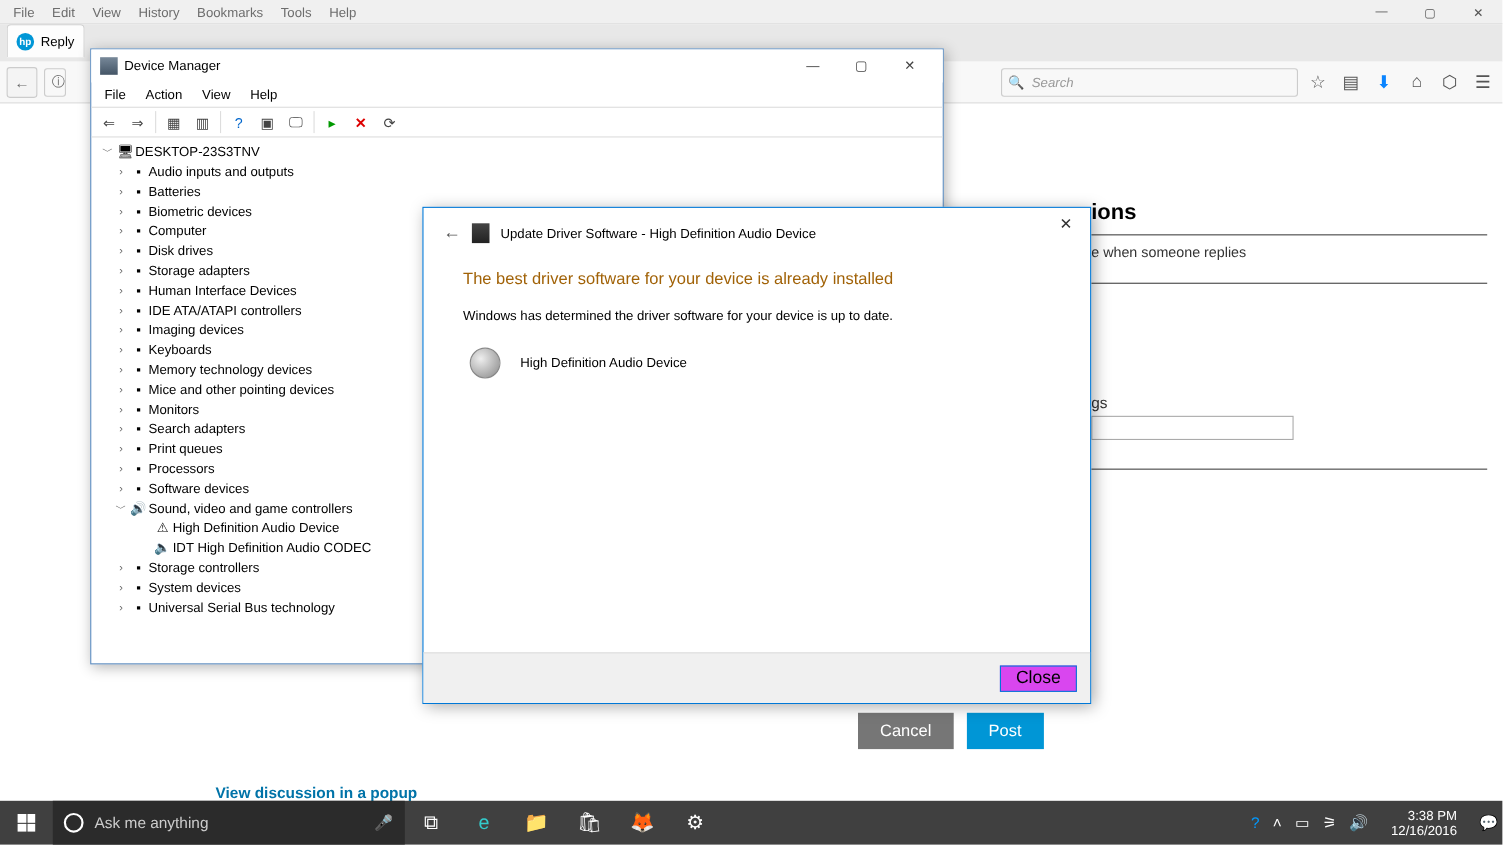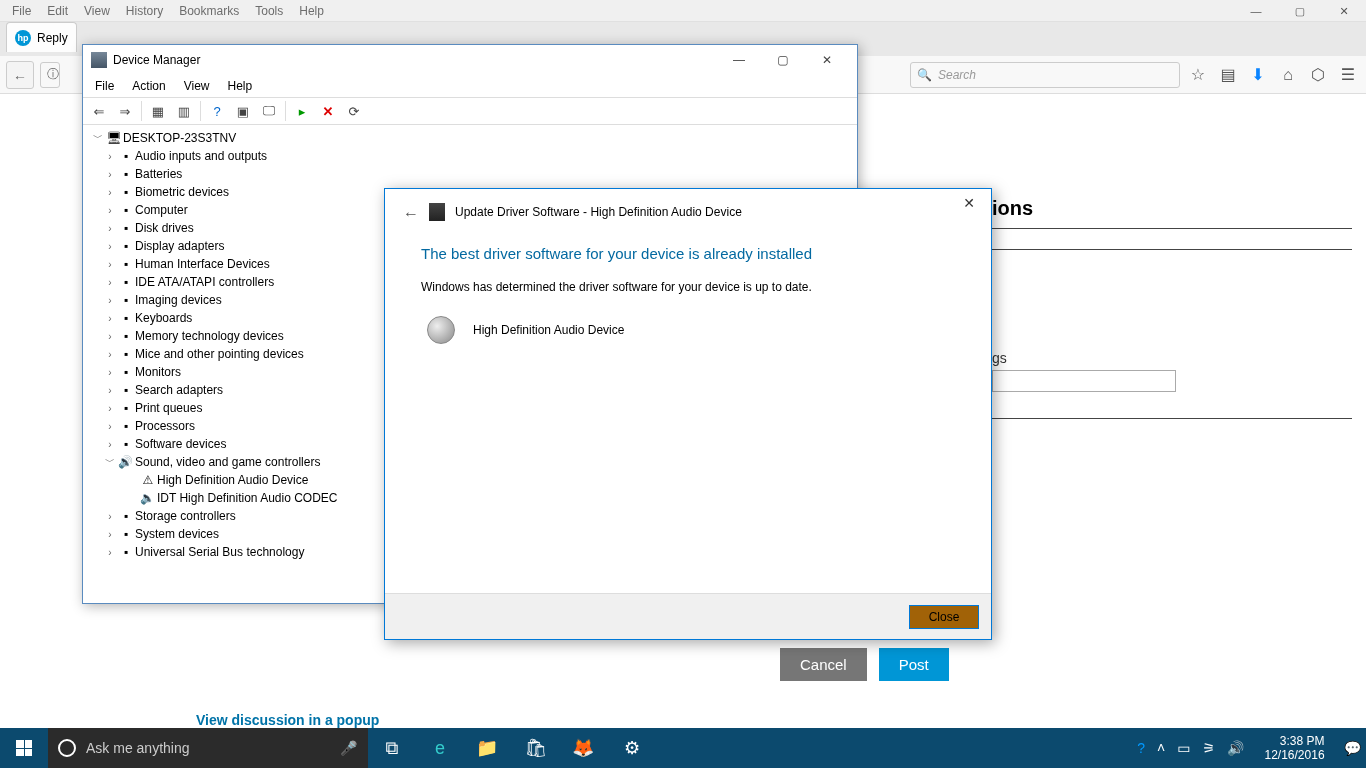--- a/index.html
+++ b/index.html
@@ -41,41 +41,41 @@
 .lvl1 { padding-left: 18px; }
 .lvl2 { padding-left: 40px; }
 
 
 .wizard { position: absolute; left: 384px; top: 188px; width: 608px; height: 452px; background: #fff; border: 1px solid #0078d7; box-shadow: 3px 3px 14px rgba(0,0,0,0.35); display:flex; flex-direction:column;}
 .wiz-close { position: absolute; right: 0; top: 0; width: 44px; height: 28px; display:flex;align-items:center;justify-content:center;font-size:14px;color:#333;}
 .wiz-header { padding: 14px 18px 0; display: flex; align-items: center; gap: 10px; font-size: 12px; }
 .wiz-back { font-size: 16px; color: #555; }
 .wiz-drive-icon { width:16px;height:18px;background:linear-gradient(#444,#222);}
 .wiz-body { padding: 24px 36px; flex:1;}
-.wiz-heading { color: #0369a1; font-size: 15px; font-weight: 400; margin-bottom: 18px; }
+.wiz-heading { color: #a16207; font-size: 15px; font-weight: 400; margin-bottom: 18px; }
 .wiz-text { font-size: 12px; margin-bottom: 22px; }
 .wiz-device-row { display:flex; align-items:center; gap: 18px; padding-left: 6px;}
 .speaker-icon { width:28px;height:28px;border-radius:50%;background:radial-gradient(circle at 35% 35%, #eee, #888);border:1px solid #888;}
 .wiz-footer { height: 46px; background: #f0f0f0; border-top:1px solid #ddd; display:flex; align-items:center; justify-content:flex-end; padding: 0 12px;}
-.wiz-btn { width: 70px; height: 24px; border: 1px solid #0078d7; background: #a16207; font-size: 12px; display:flex;align-items:center;justify-content:center;}
-
-
-.hp-frag { position:absolute; left: 992px; top: 99px; width: 360px; font-size:13px; color:#333;}
+.wiz-btn { width: 70px; height: 24px; border: 1px solid #0078d7; background: #d946ef; font-size: 16px; display:flex;align-items:center;justify-content:center;}
+
+
+.hp-frag { position:absolute; left: 992px; top: 84px; width: 360px; font-size:13px; color:#333;}
 .hp-title { font-size:20px; font-weight:bold; color:#000; margin: 98px 0 8px;}
 .hp-line { border-top:1px solid #444; margin: 8px 0;}
 .hp-tags-row { margin-top: 100px; font-size:14px;}
 .hp-tag-input { width: 184px; height:22px; border:1px solid #aaa; margin-top:4px;}
 .hp-buttons { position:absolute; left: 780px; top: 648px; display:flex; gap:12px;}
 .hp-btn { padding: 8px 20px; font-size:15px; color:#fff;}
 .hp-cancel { background:#767676;}
 .hp-post { background:#0096d6;}
 .hp-popup-link { position:absolute; left: 196px; top: 712px; color:#0073a8; font-size:14px; font-weight:600;}
 
 
-.taskbar { position: absolute; bottom: 0; left: 0; width: 100%; height: 40px; background: #0c4a6e; display: flex; align-items: center; color: #fff; }
+.taskbar { position: absolute; bottom: 0; left: 0; width: 100%; height: 40px; background: #404040; display: flex; align-items: center; color: #fff; }
 .tb-start { width: 48px; height: 40px; display:flex;align-items:center;justify-content:center;}
 .win-logo { width:16px;height:16px; display:grid; grid-template:1fr 1fr/1fr 1fr; gap:1px;}
 .win-logo div{background:#fff;}
 .cortana { display:flex;align-items:center;height:40px;width:320px;background:#2b2b2b;padding:0 10px;gap:10px;color:#ccc;font-size:14px;}
 .cortana-circle{width:18px;height:18px;border:2px solid #fff;border-radius:50%;}
 .tb-pin { width:48px;height:40px;display:flex;align-items:center;justify-content:center;font-size:18px;}
 .tray { margin-left:auto; display:flex;align-items:center;height:40px;padding:0 4px;gap:12px;font-size:12px;}
 .tray-icon{font-size:14px;color:#fff;}
 .clock { font-size:12px; line-height:14px; text-align:right; padding: 0 8px;}
 </style>
@@ -117,20 +117,21 @@
   <div class="tb-icon">▤</div>
   <div class="tb-icon" style="color:#0a84ff">⬇</div>
   <div class="tb-icon">⌂</div>
   <div class="tb-icon">⬡</div>
   <div class="tb-icon">☰</div>
 </div>
 
 <div class="hp-frag">
   <div class="hp-title">ions</div>
   <div class="hp-line"></div>
+  <div>e when someone replies</div>
   <div class="hp-line" style="margin-top:20px"></div>
   <div class="hp-tags-row">
     <div>gs</div>
     <div class="hp-tag-input"></div>
   </div>
   <div class="hp-line" style="margin-top:26px"></div>
 </div>
 <div class="hp-buttons">
   <div class="hp-btn hp-cancel">Cancel</div>
   <div class="hp-btn hp-post">Post</div>
@@ -196,21 +197,21 @@
           <span>Computer</span>
         </div>
         <div class="tree-row lvl1">
           <span class="tree-arrow">›</span>
           <span class="tree-icon">▪</span>
           <span>Disk drives</span>
         </div>
         <div class="tree-row lvl1">
           <span class="tree-arrow">›</span>
           <span class="tree-icon">▪</span>
-          <span>Display adapters</span>
+          <span>Storage adapters</span>
         </div>
         <div class="tree-row lvl1">
           <span class="tree-arrow">›</span>
           <span class="tree-icon">▪</span>
           <span>Human Interface Devices</span>
         </div>
         <div class="tree-row lvl1">
           <span class="tree-arrow">›</span>
           <span class="tree-icon">▪</span>
           <span>IDE ATA/ATAPI controllers</span>

